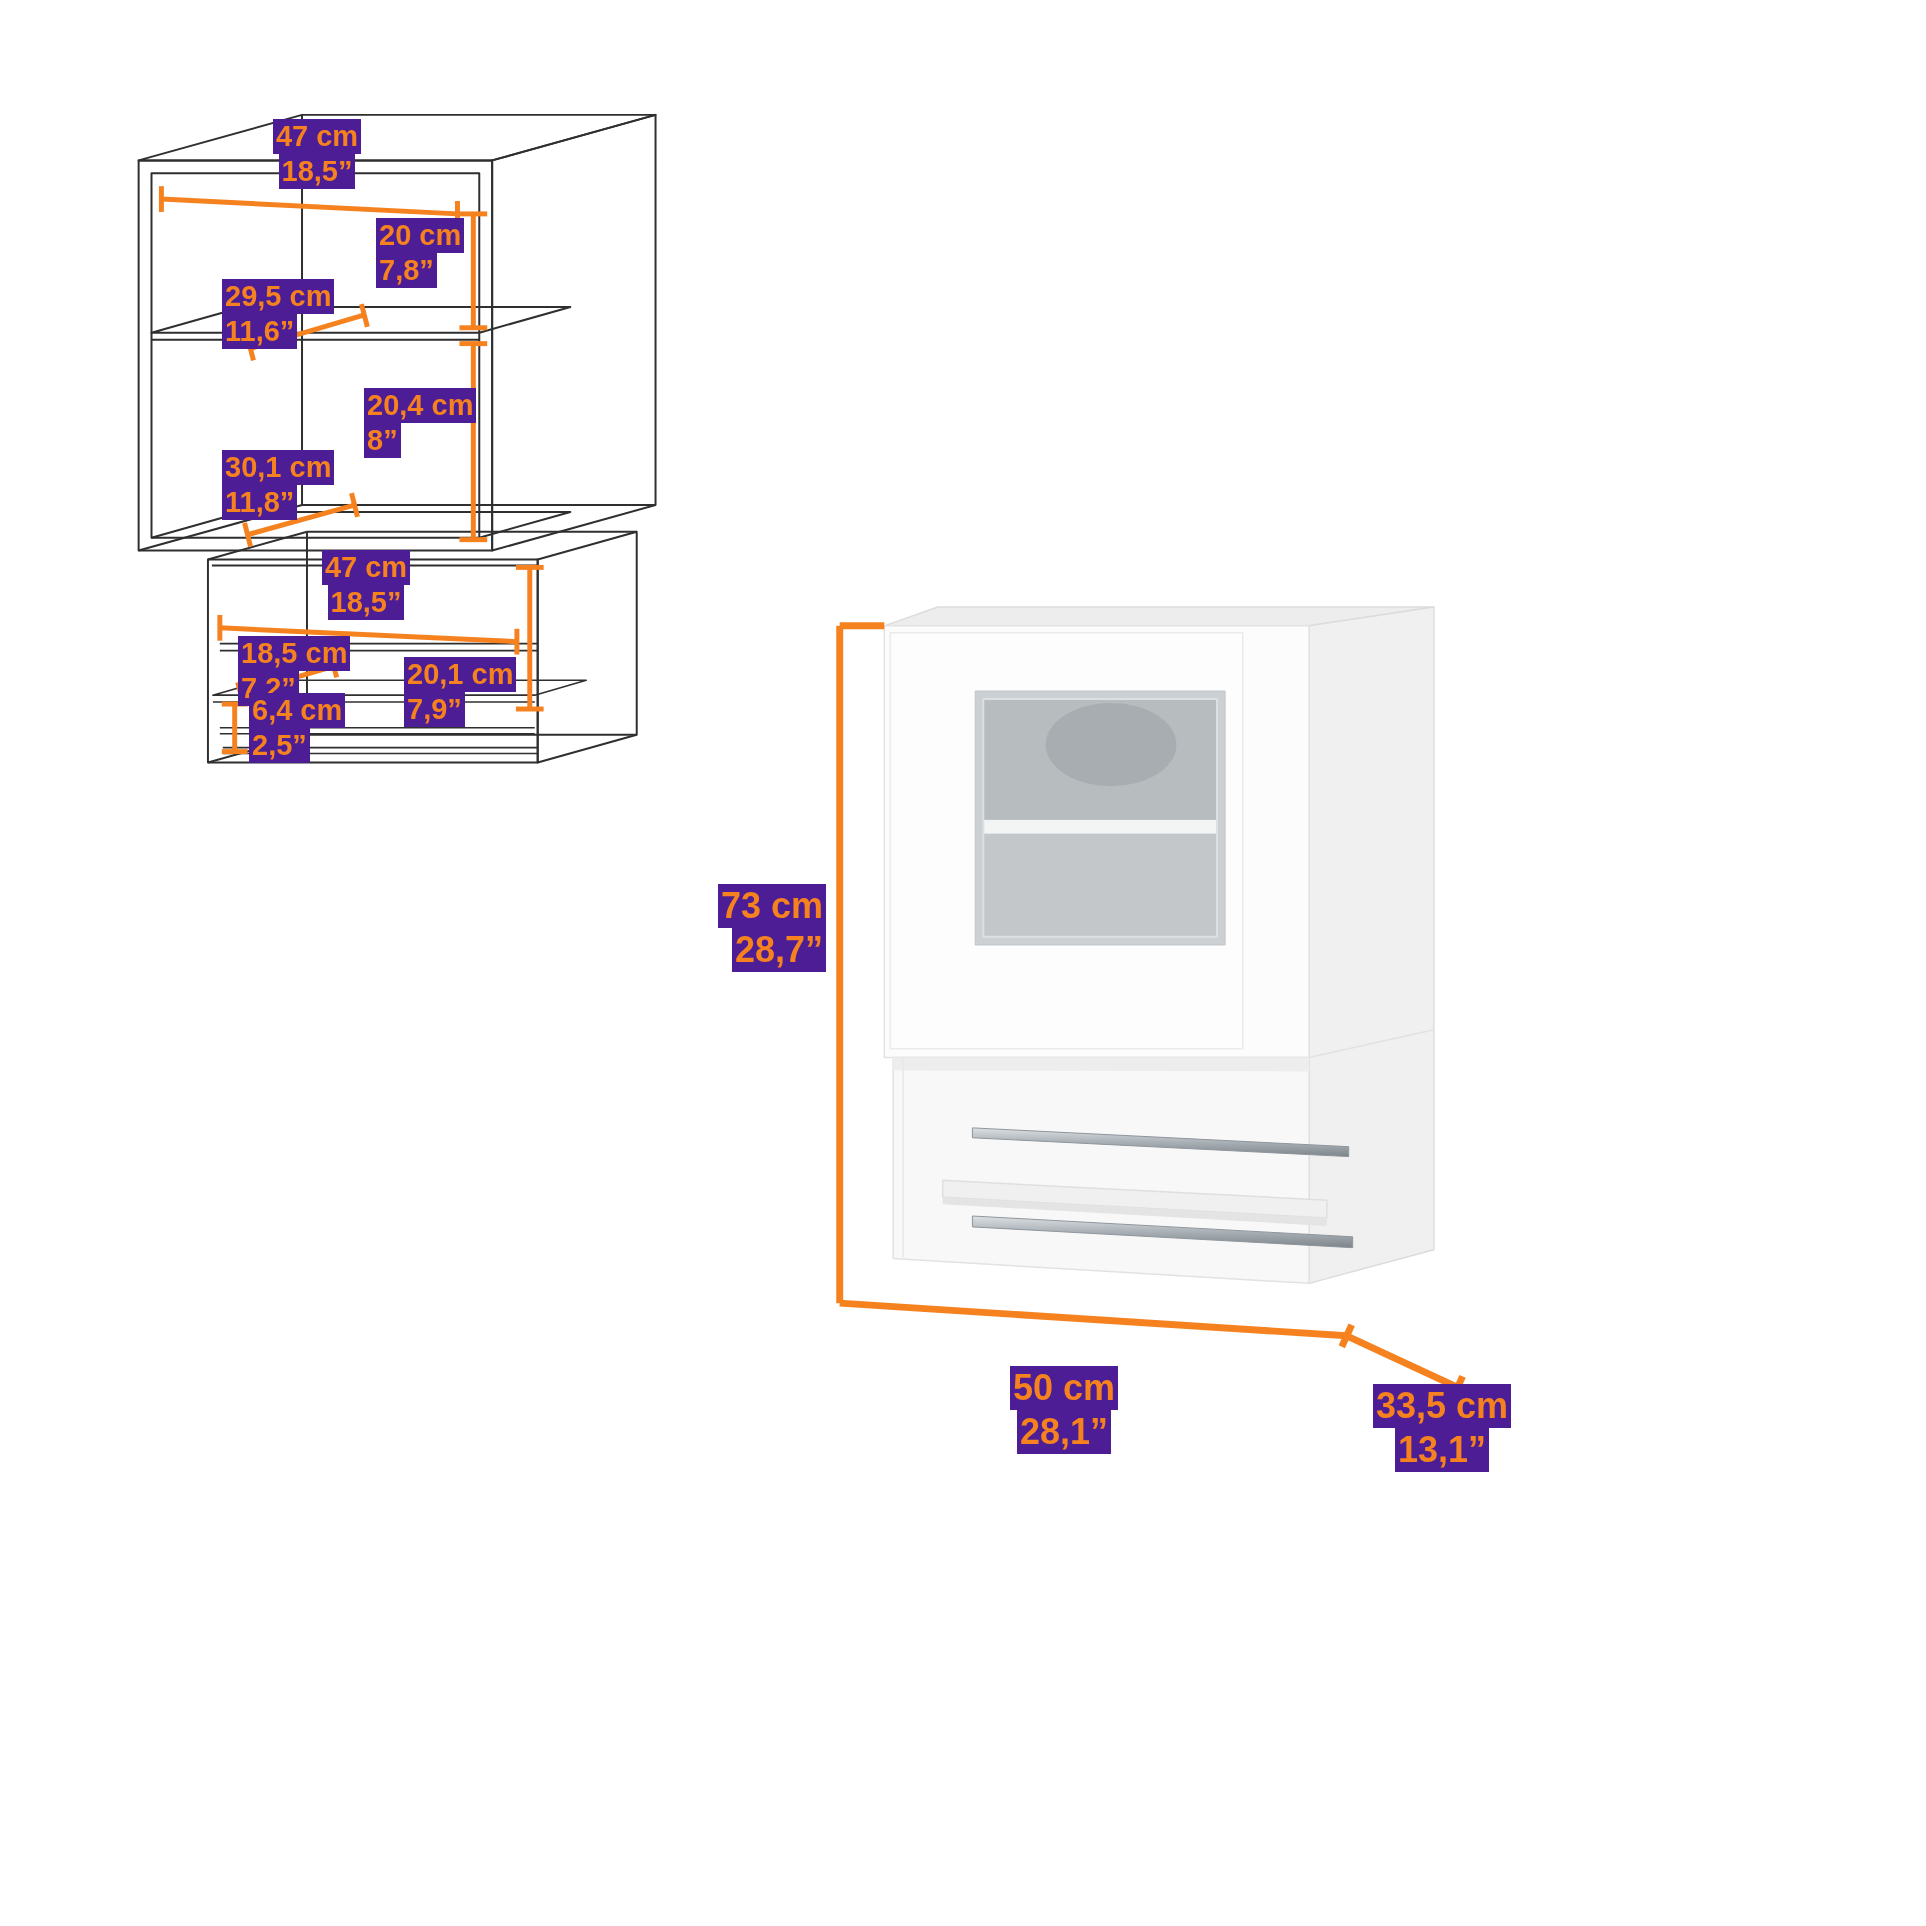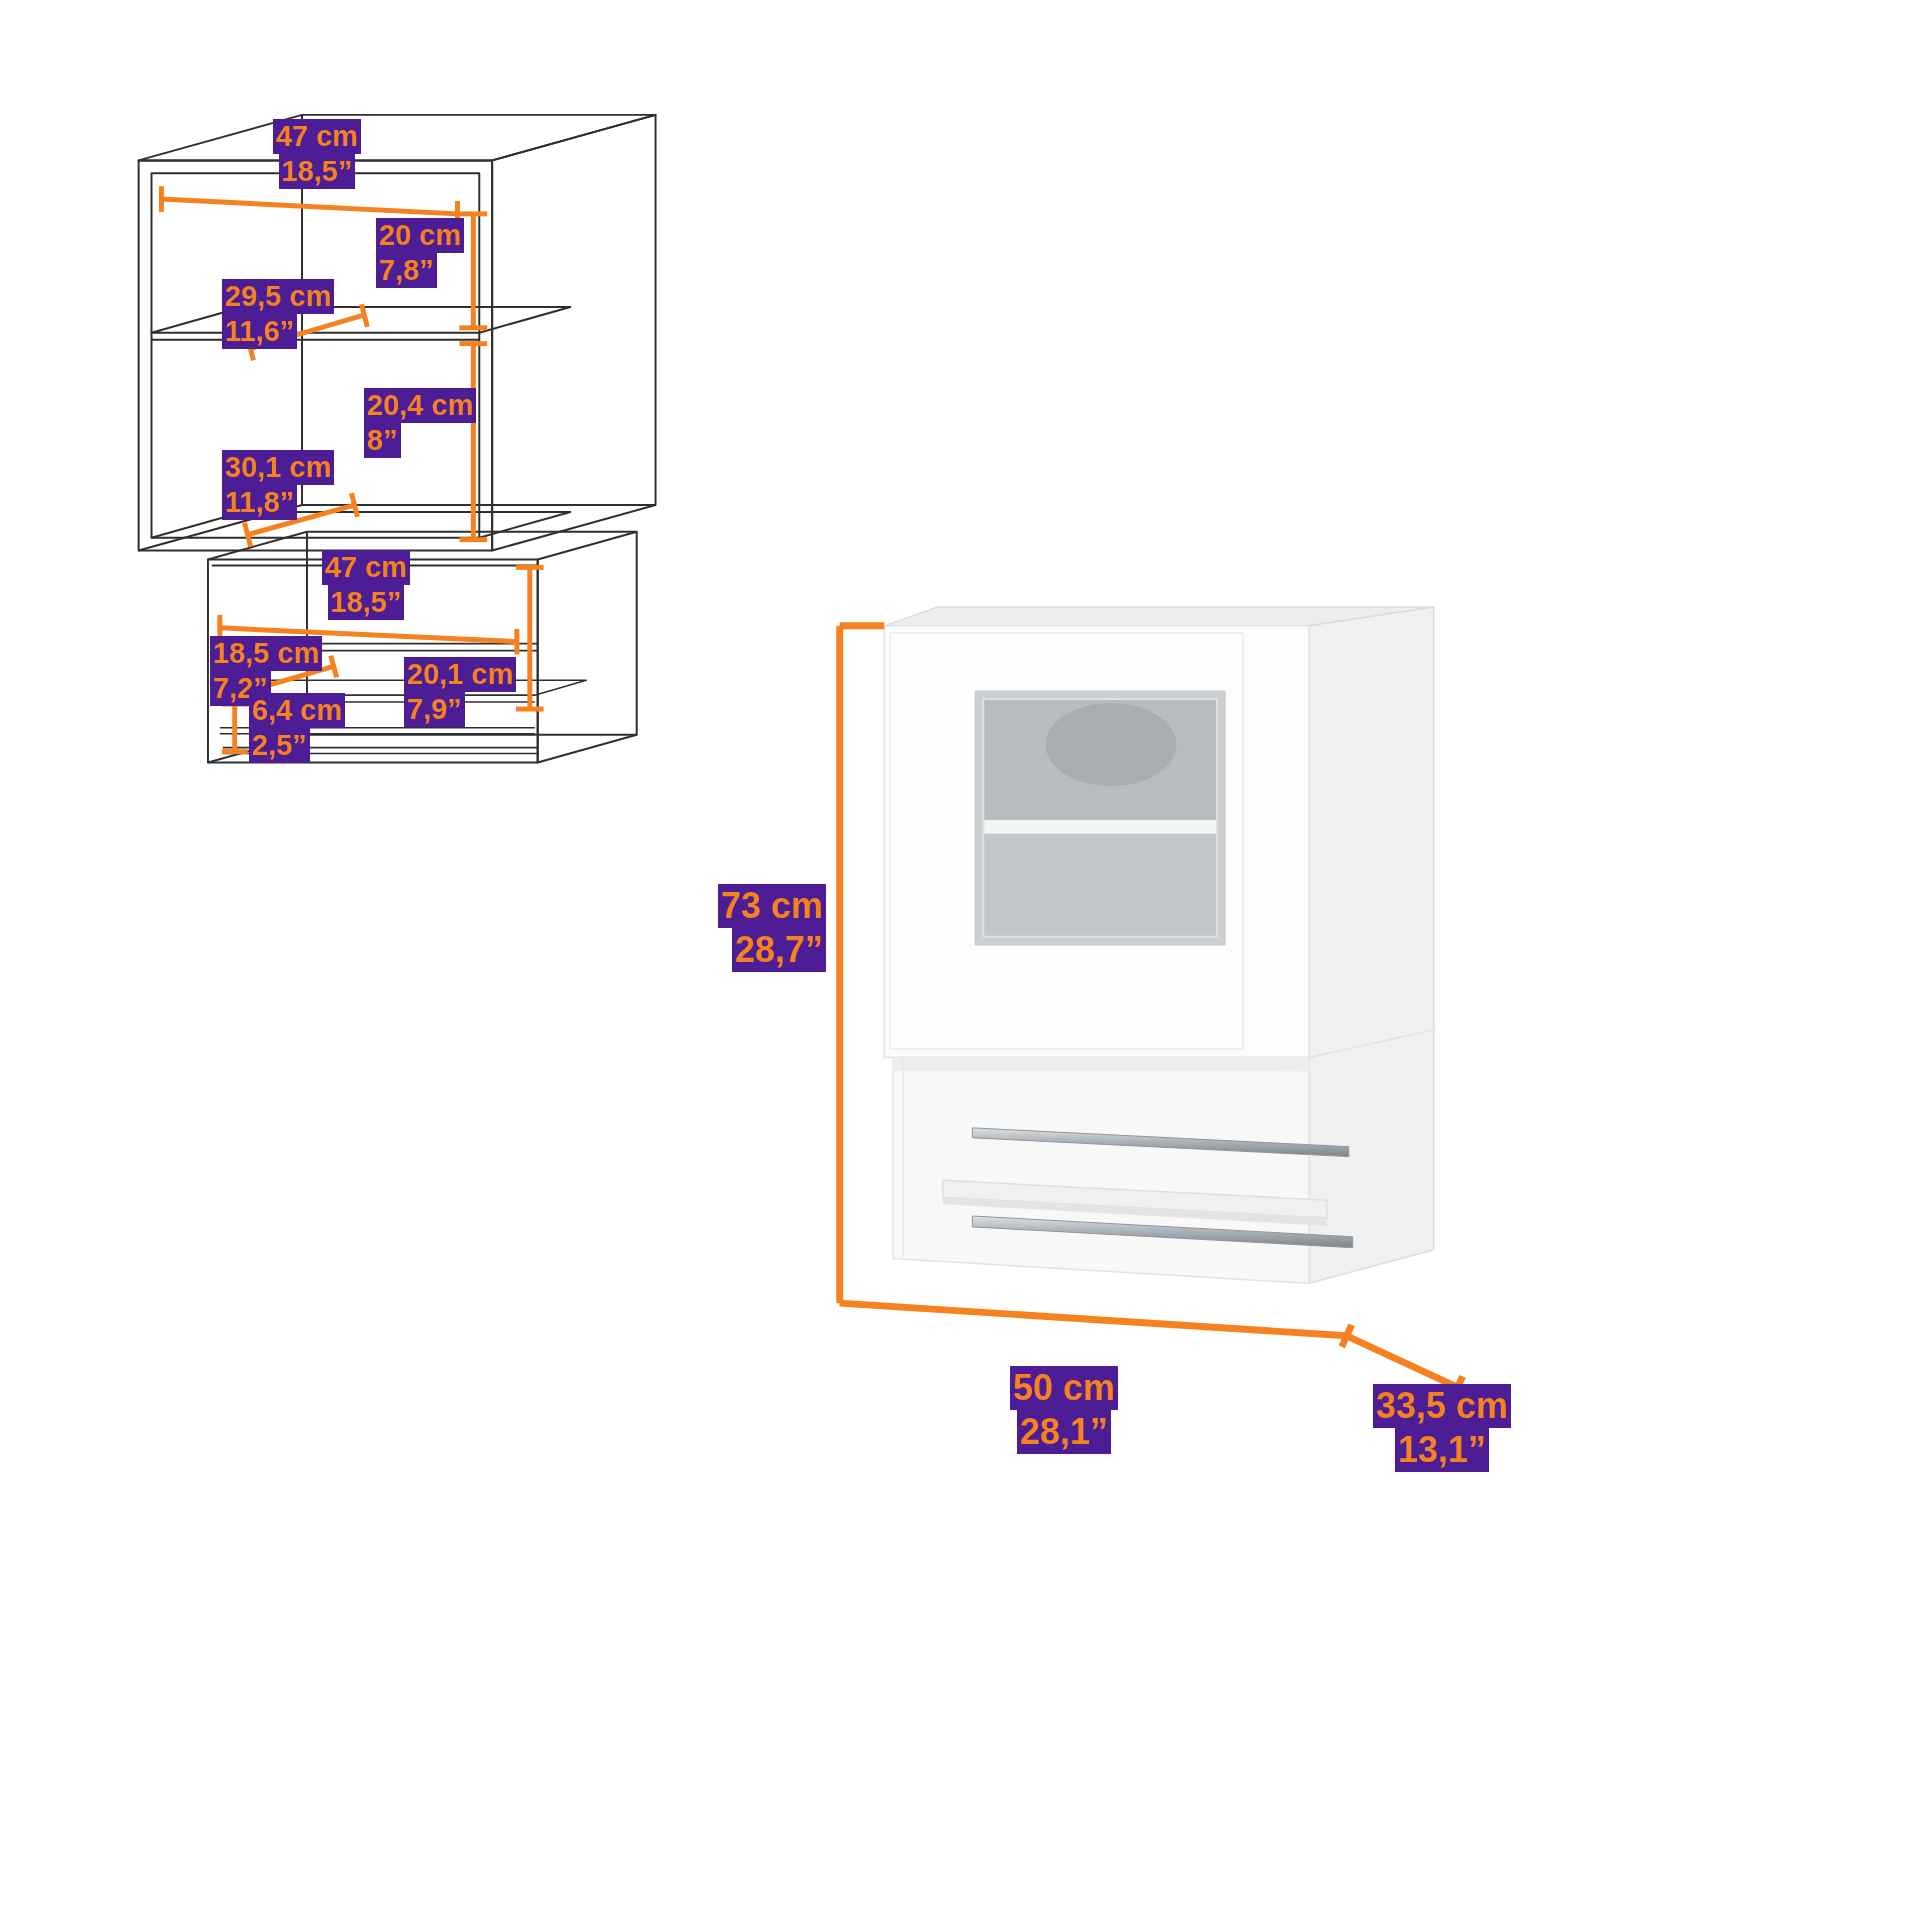--- a/index.html
+++ b/index.html
@@ -174,21 +174,21 @@
     <span>8”</span>
   </div>
   <div class="dim" style="left:222px;top:450px;text-align:center;">
     <span>30,1 cm</span>
     <span>11,8”</span>
   </div>
   <div class="dim center" style="left:277px;top:550px;width:178px;">
     <span>47 cm</span>
     <span>18,5”</span>
   </div>
-  <div class="dim" style="left:210px;top:636px;">
+  <div class="dim" style="left:210px;top:636px;padding-left:28px;">
     <span>18,5 cm</span>
     <span>7,2”</span>
   </div>
   <div class="dim" style="left:404px;top:657px;">
     <span>20,1 cm</span>
     <span>7,9”</span>
   </div>
   <div class="dim" style="left:249px;top:693px;">
     <span>6,4 cm</span>
     <span>2,5”</span>

